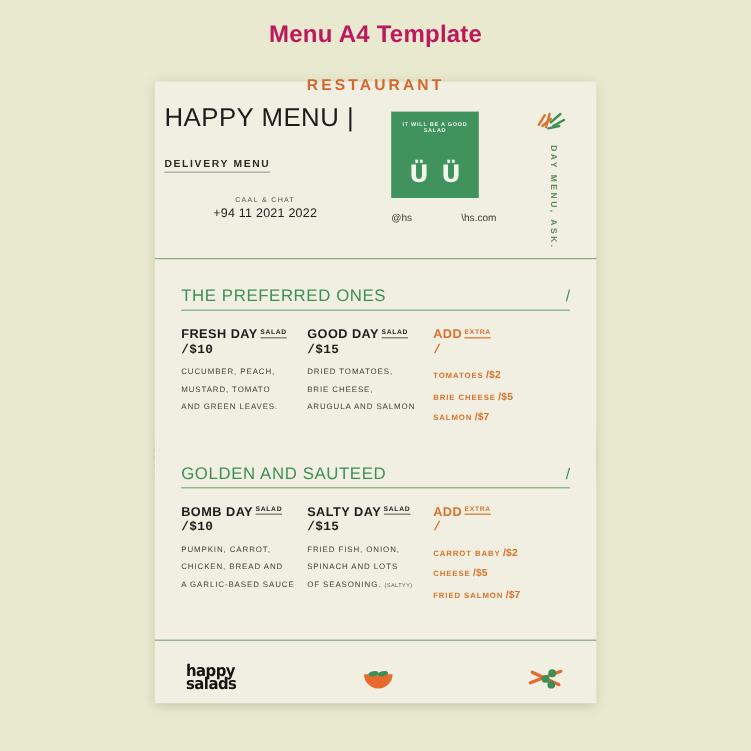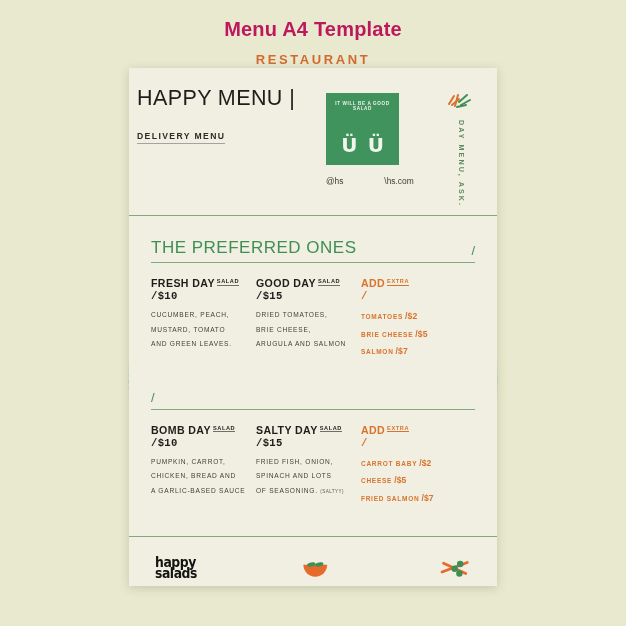--- a/index.html
+++ b/index.html
@@ -77,21 +77,21 @@
     text-align: center;
     z-index: 3;
   }
   #title-main {
     font-size: 20px;
     font-weight: bold;
     color: #be185d;
     letter-spacing: .2px;
   }
   #title-sub {
-    margin-top: 11px;
+    margin-top: 22px;
     font-size: 13px;
     font-weight: bold;
     letter-spacing: 2.6px;
     color: #d2692f;
   }
 
   
   #menu-sheet {
     position: absolute;
     left: 129px;
@@ -229,21 +229,21 @@
   .menu-section { margin-bottom: 26px; }
 
   .section-head {
     display: flex;
     align-items: flex-end;
     justify-content: space-between;
     border-bottom: 1.1px solid #7fab7e;
     padding-bottom: 4px;
   }
   .section-title {
-    font-size: 17px;
+    font-size: 14px;
     letter-spacing: .5px;
     color: #3e8f56;
   }
   .section-slash {
     font-size: 13px;
     color: #3e8f56;
     font-weight: 300;
   }
 
   .dish-row {
@@ -347,20 +347,26 @@
 
 <div id="menu-sheet">
 
   <div id="sheet-header">
 
     <div id="header-left">
       <div id="happy-menu-title">HAPPY MENU  |</div>
       <div id="delivery-menu">DELIVERY MENU</div>
     </div>
 
+    <div id="contact-block">
+      <div id="contact-label">
+        <span>CAAL &amp; CHAT</span>
+      </div>
+      <div id="contact-phone">+94 11 2021 2022</div>
+    </div>
 
     <div id="salad-card">
       <div id="salad-card-caption">IT WILL BE A GOOD SALAD</div>
       <div id="salad-faces">
         <span class="salad-face">Ü</span>
         <span class="salad-face">Ü</span>
       </div>
     </div>
 
     <div id="social-row">
@@ -429,20 +435,21 @@
             <div class="dish-line"><span>TOMATOES</span><span class="amt">/$2</span></div>
             <div class="dish-line"><span>BRIE CHEESE</span><span class="amt">/$5</span></div>
             <div class="dish-line"><span>SALMON</span><span class="amt">/$7</span></div>
           </div>
         </div>
       </div>
     </div>
 
     <div class="menu-section">
       <div class="section-head">
+        <span class="section-title">GOLDEN AND SAUTEED</span>
         <span class="section-slash">/</span>
       </div>
       <div class="dish-row">
 
         <div class="dish-col">
           <div class="dish-name">
             <span>BOMB DAY</span><span class="dish-tag">SALAD</span>
           </div>
           <div class="dish-price">/$10</div>
           <div class="dish-lines">

